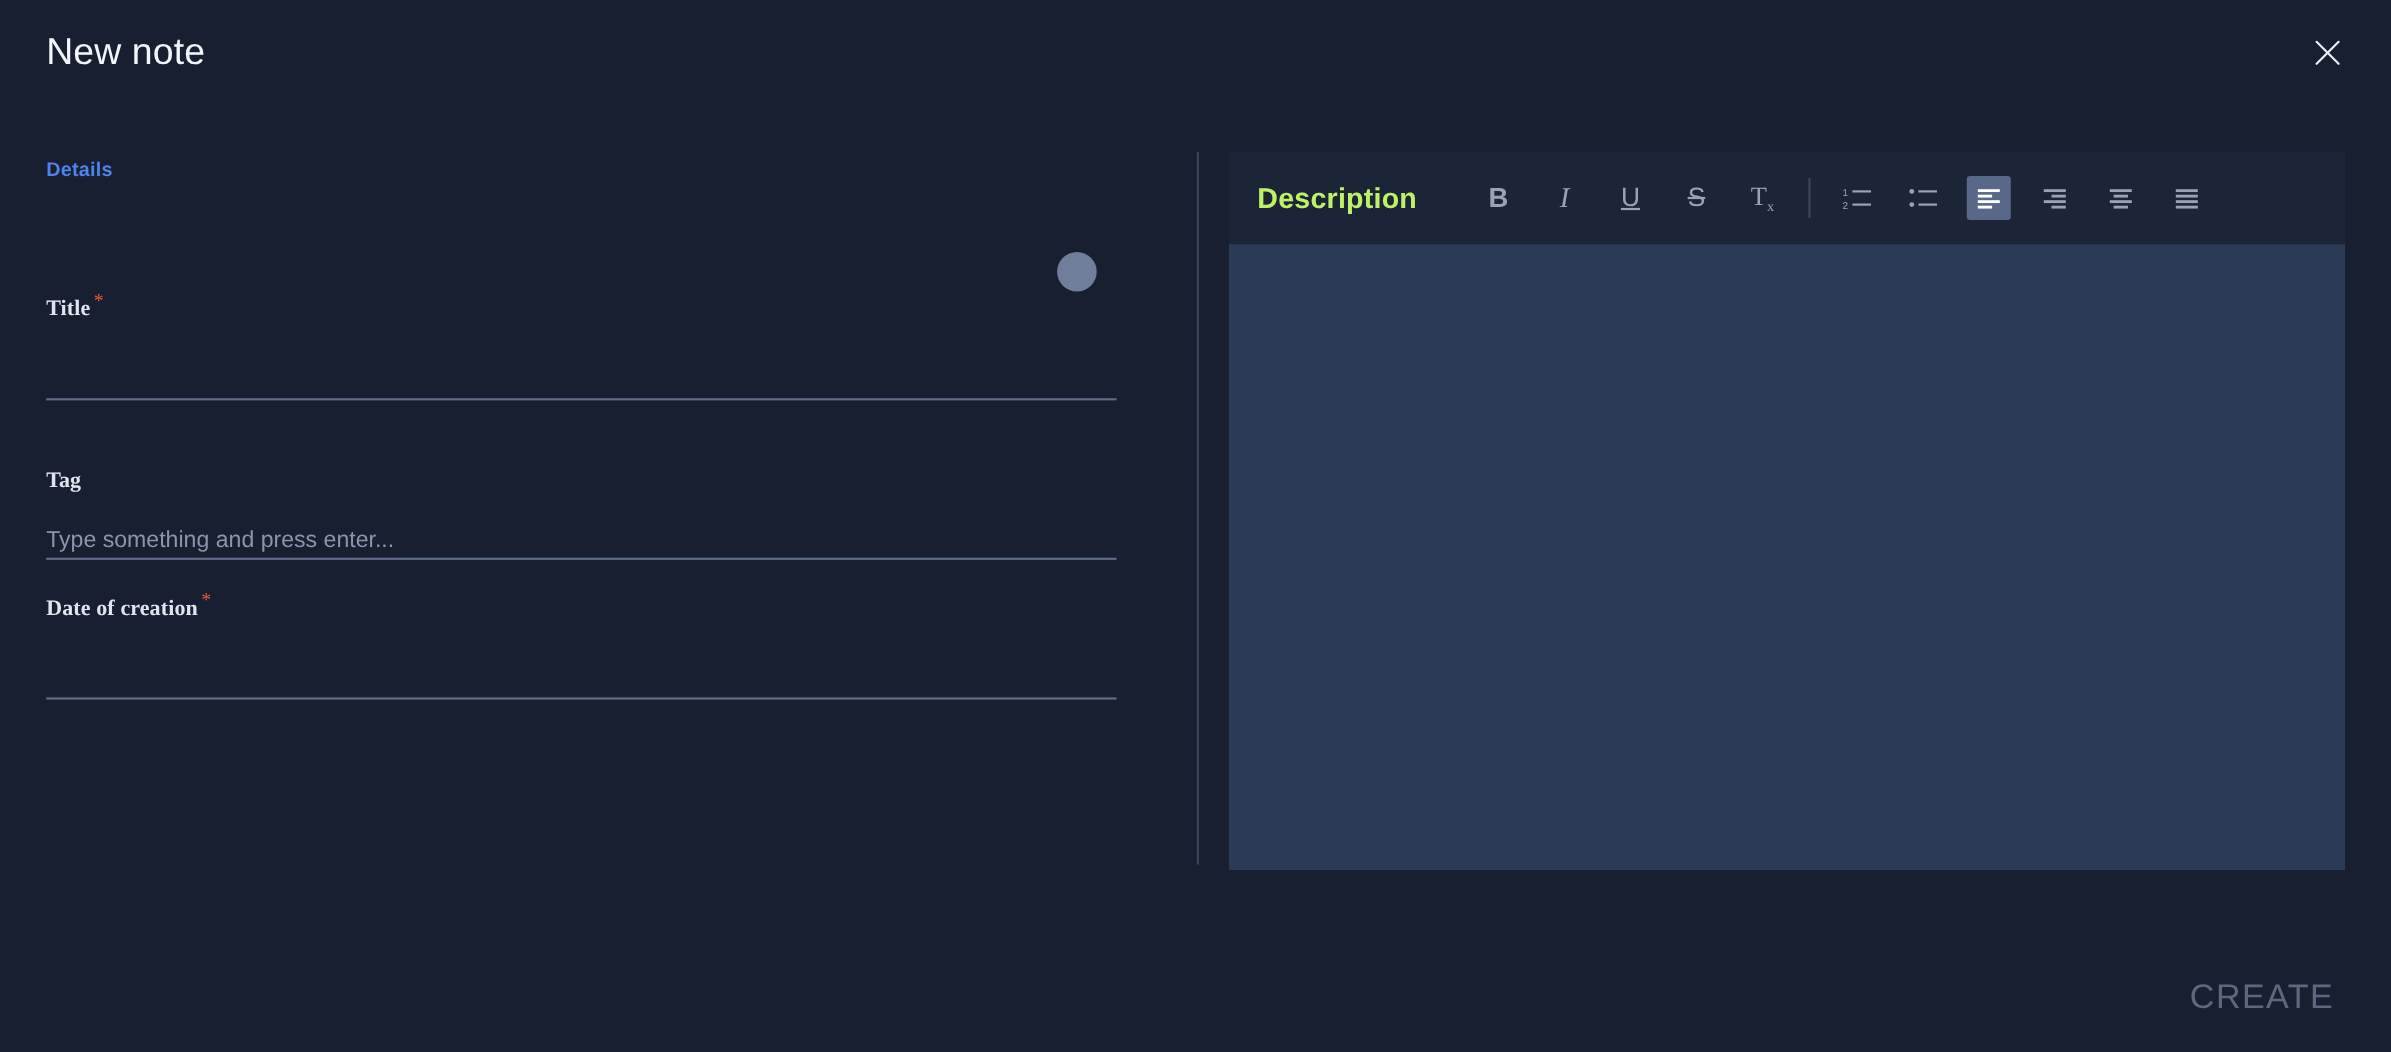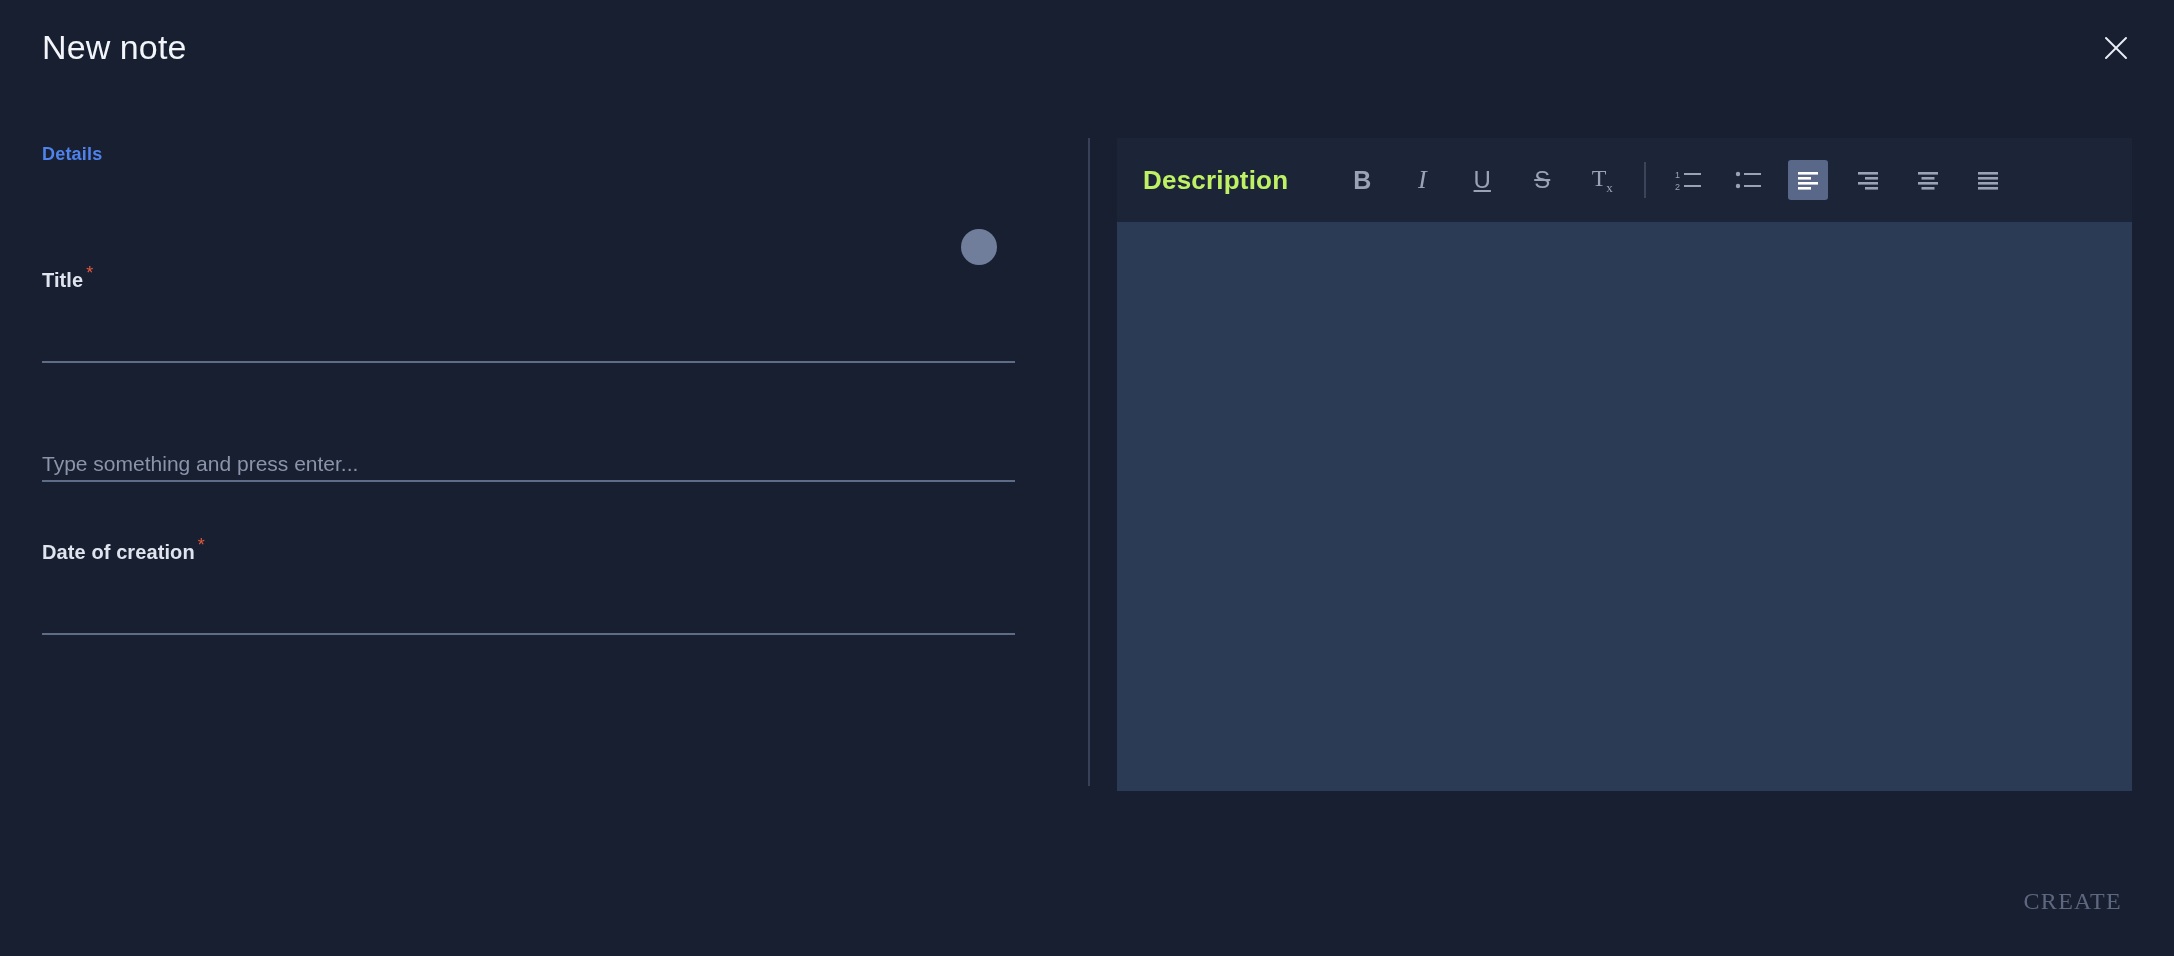--- a/index.html
+++ b/index.html
@@ -91,20 +91,21 @@
   .field-tag   { top: 320px; }
   .field-date  { top: 436px; }
 
   .field-label {
     font-size: 20px;
     font-weight: 700;
     color: #dfe4ee;
     letter-spacing: 0.1px;
     white-space: nowrap;
     line-height: 1;
+    font-family: Liberation Serif, serif;
   }
   .required-star {
     color: #e4593f;
     font-size: 18px;
     font-weight: 400;
     vertical-align: super;
     margin-left: 3px;
   }
 
   .field-input-wrap {
@@ -234,22 +235,22 @@
     height: 110px;
   }
 
   .create-button {
     position: absolute;
     right: 34px;
     top: 30px;
     background: transparent;
     border: none;
     color: #5d6880;
-    font-family: Liberation Serif, serif;
-    font-size: 24px;
+    font-family: Liberation Sans, sans-serif;
+    font-size: 31px;
     letter-spacing: 1.3px;
     padding: 12px 18px;
     cursor: default;
     white-space: nowrap;
   }
 </style>
 </head>
 <body>
 
 <div class="dialog-header">
@@ -273,20 +274,23 @@
   <div class="field field-title">
     <div class="field-label">
       <span>Title</span><span class="required-star">*</span>
     </div>
     <div class="field-input-wrap">
       <input class="field-input" type="text" placeholder="" style="">
     </div>
   </div>
 
   <div class="field field-tag">
+    <div class="field-label">
+      <span>Tag</span><span class="required-star"></span>
+    </div>
     <div class="field-input-wrap">
       <input class="field-input" type="text" placeholder="Type something and press enter..." style="">
     </div>
   </div>
 
   <div class="field field-date">
     <div class="field-label">
       <span>Date of creation</span><span class="required-star">*</span>
     </div>
     <div class="field-input-wrap">

